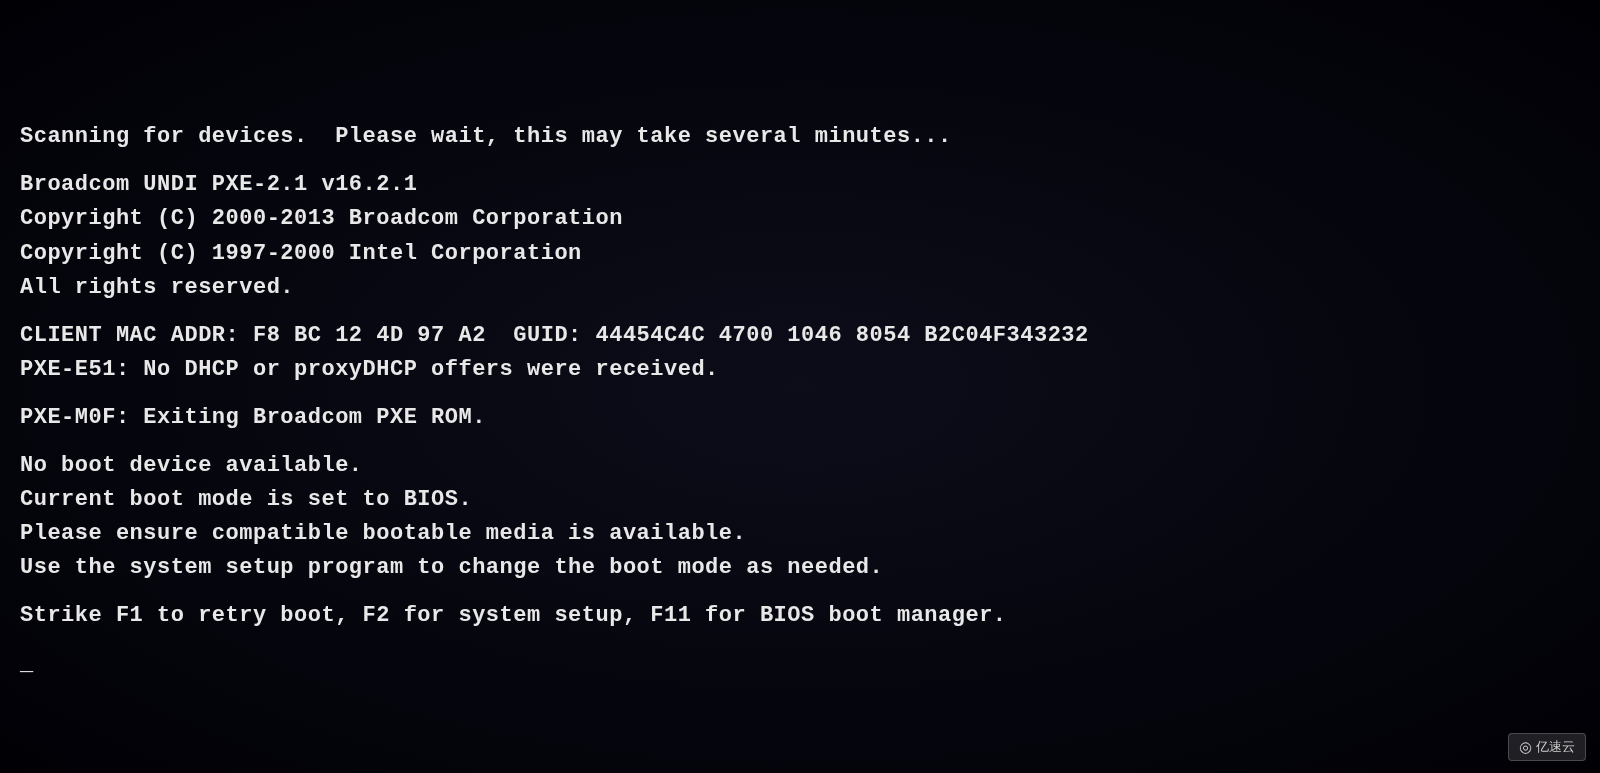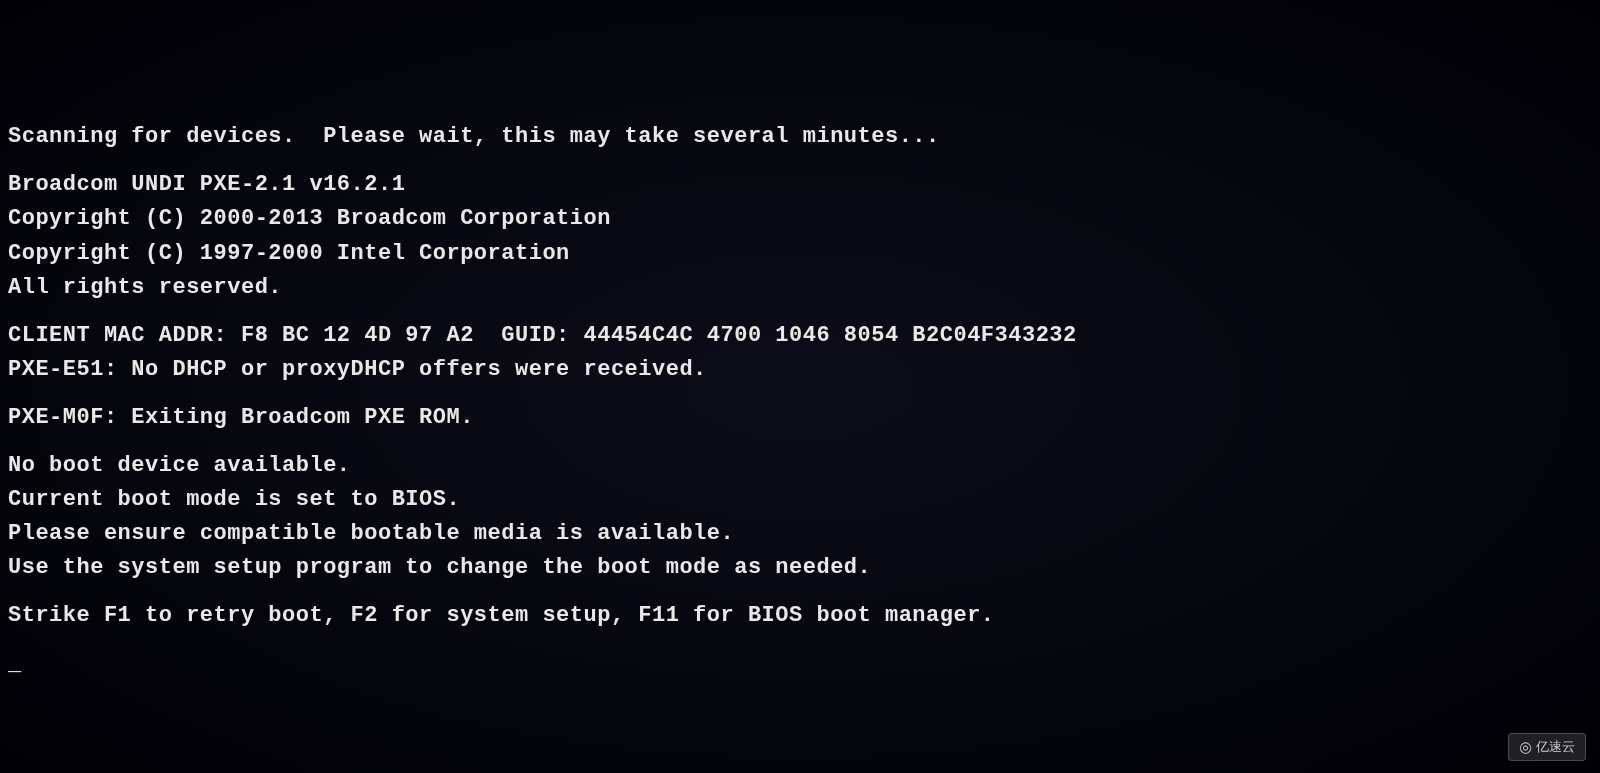--- a/index.html
+++ b/index.html
@@ -16,21 +16,21 @@
       display: flex;
       align-items: stretch;
       justify-content: stretch;
     }
 
     .screen {
       width: 100%;
       height: 100%;
       background-color: #0a0a12;
       background: radial-gradient(ellipse at center, #0d0d1a 0%, #000005 100%);
-      padding: 18px 24px 18px 8px;
+      padding: 18px 24px 18px 20px;
       position: relative;
       display: flex;
       flex-direction: column;
       justify-content: flex-start;
     }
 
     .terminal-text {
       font-family: 'Courier New', Courier, monospace;
       font-size: 22px;
       font-weight: bold;

